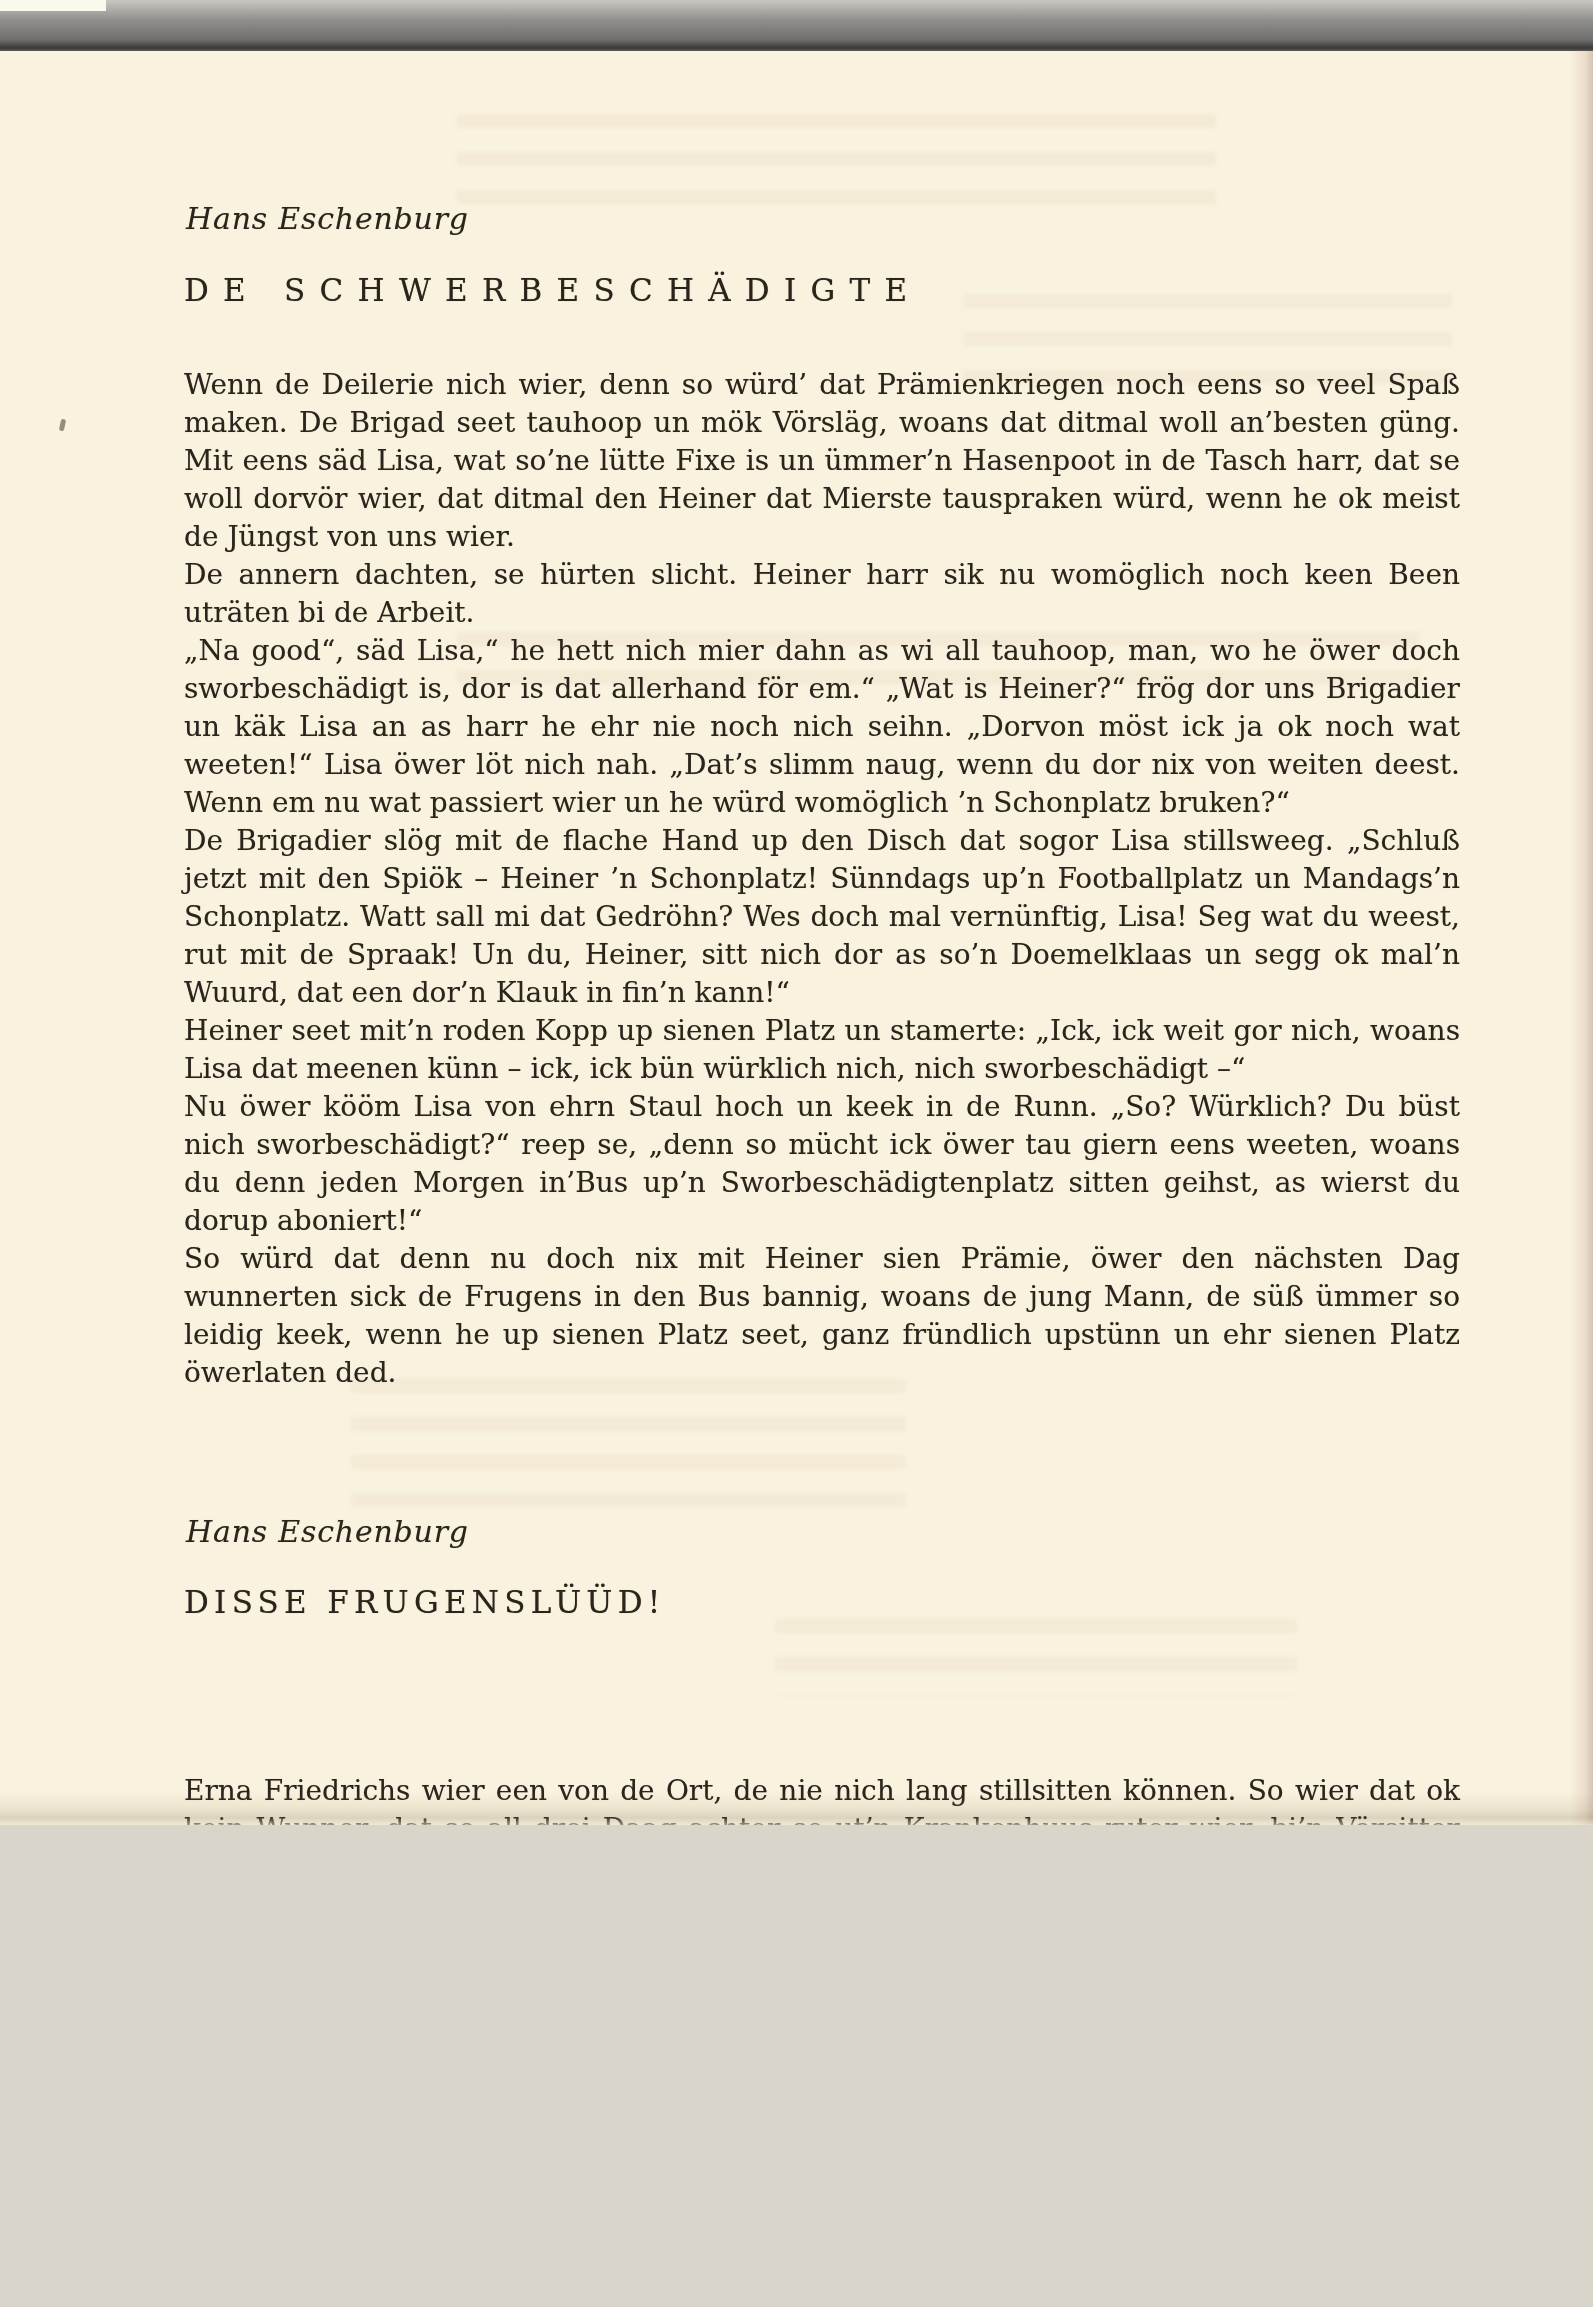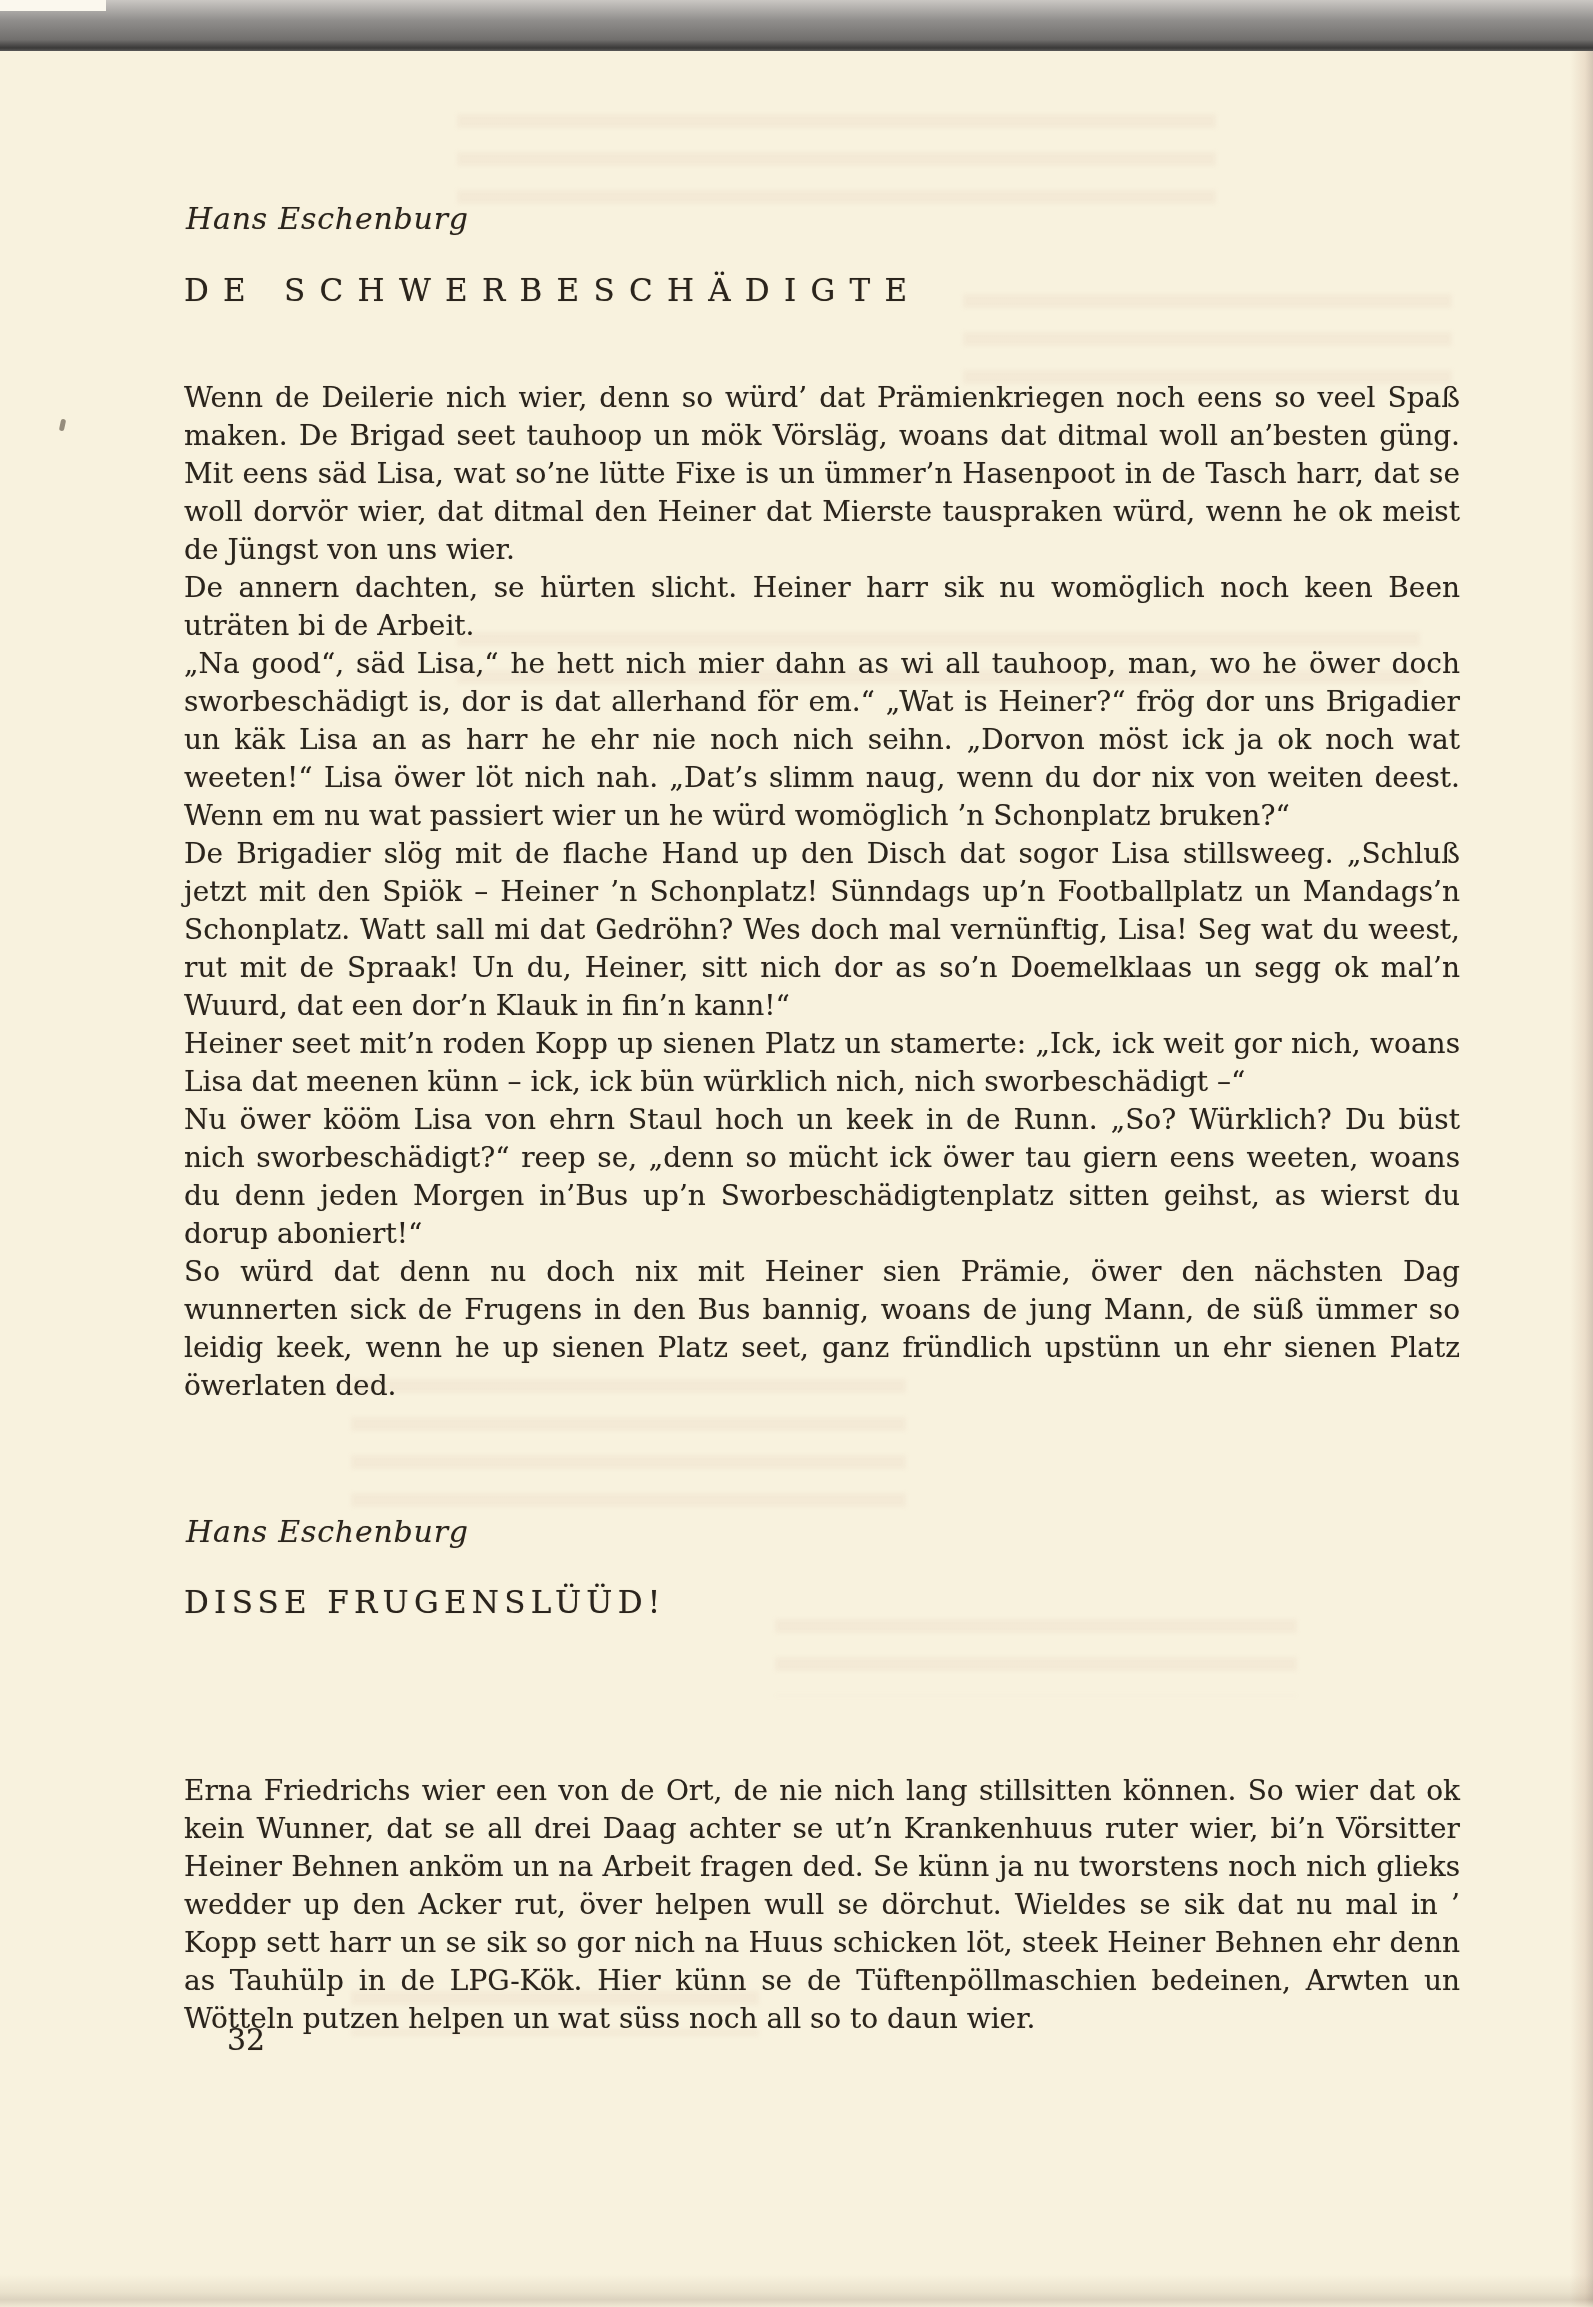--- a/index.html
+++ b/index.html
@@ -1,20 +1,20 @@
 <!DOCTYPE html>
 <html style="font-size:13px"><head>
 <meta charset="utf-8">
 <style>
   html, body { margin: 0; padding: 0; background: #d9d5cb; }
 
   .scan {
     position: relative;
     width: 1593px;
-    height: 2307px;
+    height: 1825px;
     background: #f8f2de;
     overflow: hidden;
     font-family: "DejaVu Serif", serif;
     color: #2a241c;
   }
 
   
   .scanner-strip {
     position: absolute; top: 0; left: 0; width: 100%; height: 51px;
     background: linear-gradient(180deg, #cac7c3 0%, #908e8c 40%, #716f6d 78%, #3a3938 94%, #5a5957 100%);
@@ -64,21 +64,21 @@
   #title1 { top: 272px; letter-spacing: 0.46em; }
   #title2 { top: 1584px; letter-spacing: 0.17em; }
 
   .body-block {
     position: absolute; left: 184px; width: 1276px;
     font-size: 28px;
     line-height: 38px;
     text-align: justify;
     text-shadow: 0 0 0.8px rgba(45,35,25,0.30);
   }
-  #body1 { top: 379px; }
+  #body1 { top: 366px; }
   #body2 { top: 1772px; }
   .body-block p { margin: 0; padding: 0; }
 
   .pagenum {
     position: absolute; left: 227px; top: 2022px;
     font-size: 30px;
     text-shadow: 0 0 0.8px rgba(45,35,25,0.35);
   }
 
   .speck {

